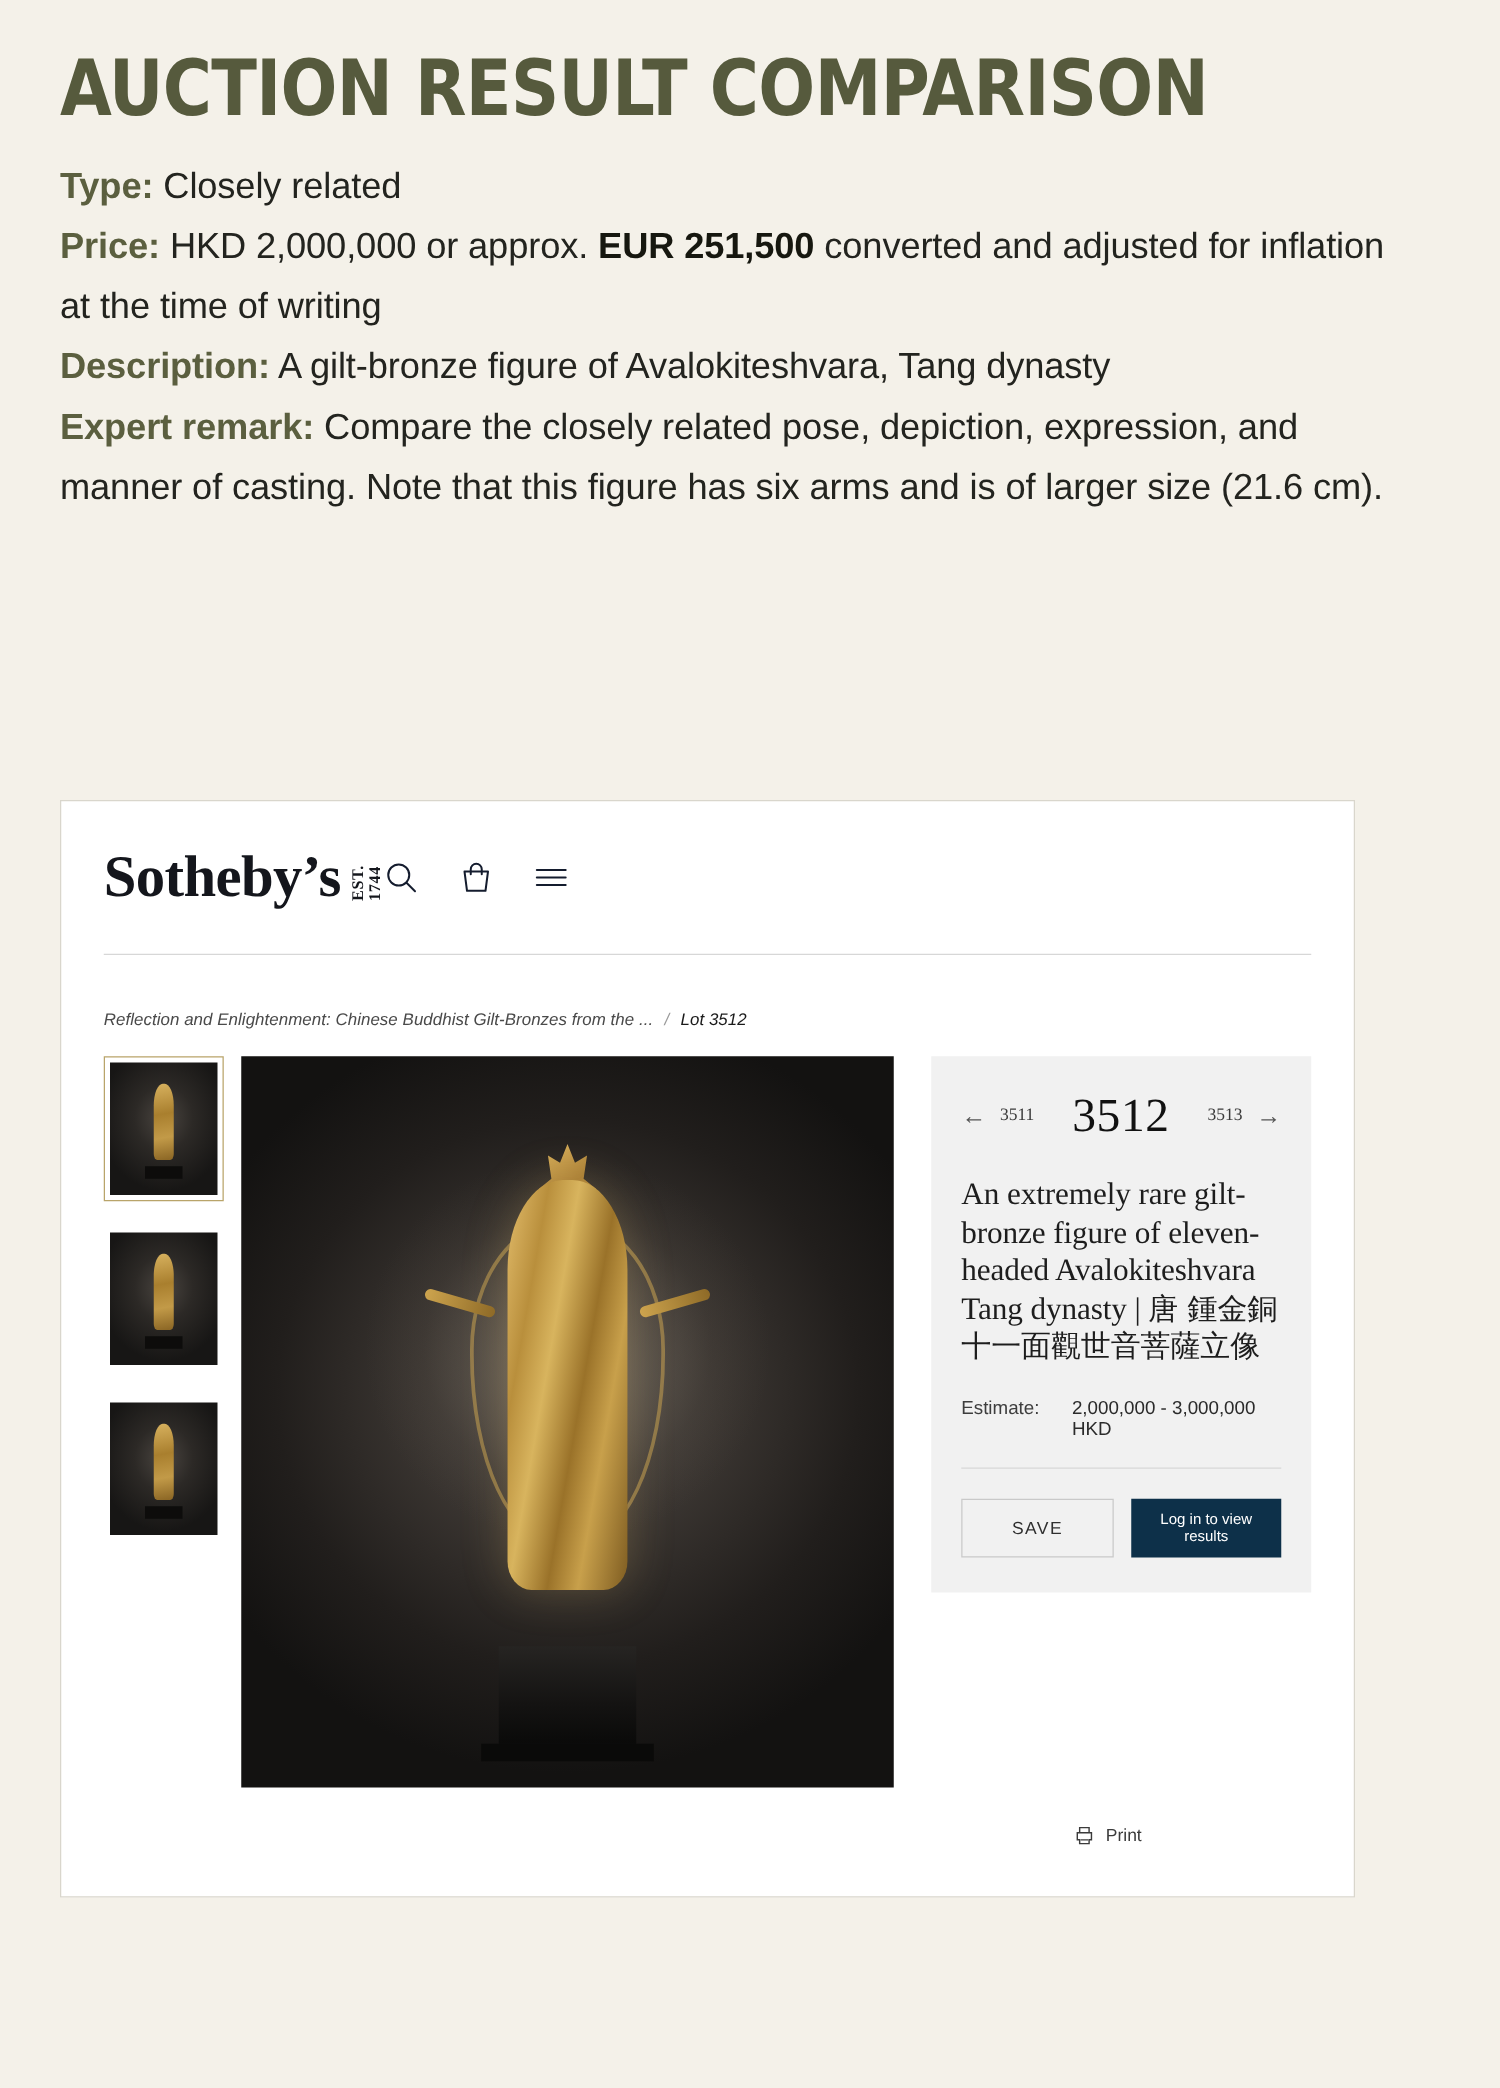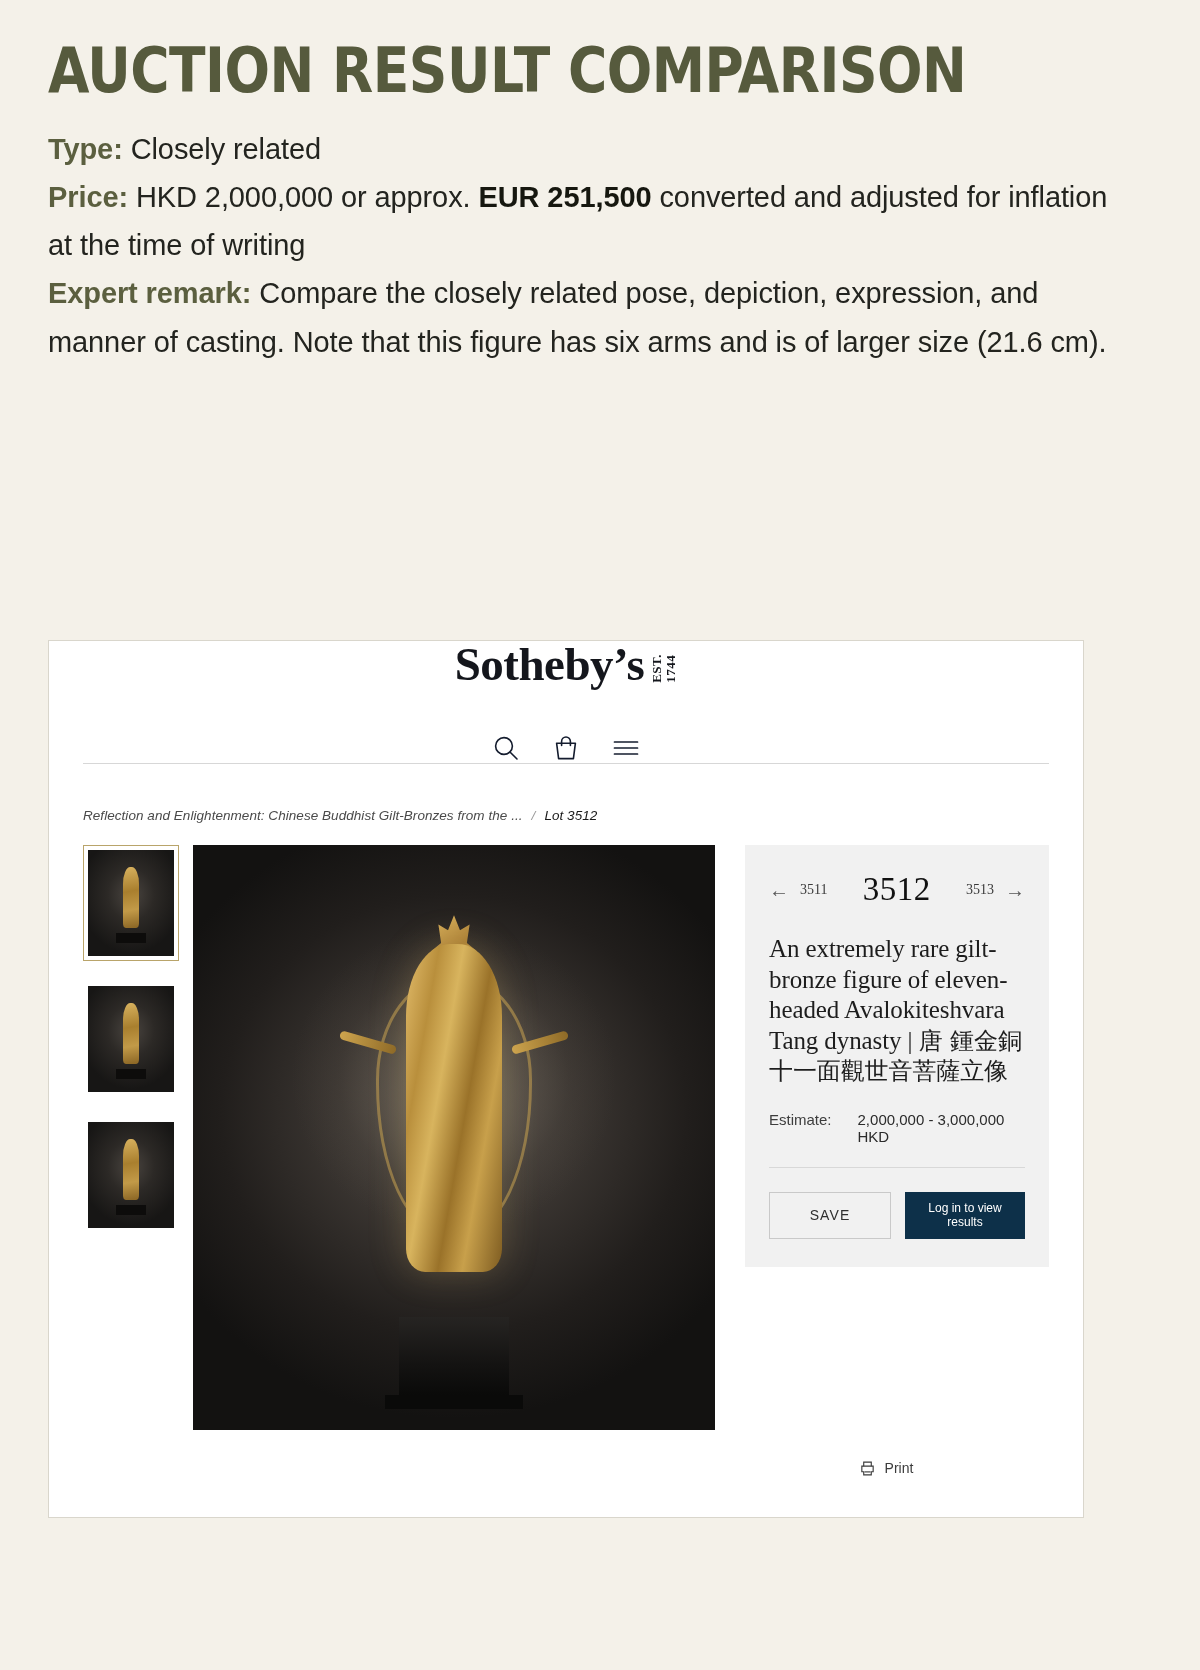--- a/index.html
+++ b/index.html
@@ -76,24 +76,23 @@
     width: 100%;
     height: 100%;
     padding: 0 30px;
     box-sizing: border-box;
   }
 
   
   .sb-header {
     display: flex;
     align-items: center;
-    justify-content: space-between;
+    justify-content: flex-start;
     height: 122px;
     padding: 0 4px;
-    flex-direction: column;
   }
   .sb-logo-wrap {
     display: flex;
     align-items: flex-end;
     gap: 6px;
   }
   .sb-logo {
     font-family: "Liberation Serif", "DejaVu Serif", serif;
     font-weight: 700;
     font-size: 47px;
@@ -288,21 +287,21 @@
   }
   .lot-nav-side {
     display: flex;
     align-items: center;
     gap: 11px;
     font-size: 14px;
     color: #3a3a3a;
   }
   .lot-nav-arrow { font-size: 20px; color: #555; line-height: 1; }
   .lot-nav-current {
-    font-size: 33px;
+    font-size: 38px;
     font-weight: 400;
     letter-spacing: 0.5px;
     color: #111;
   }
 
   .lot-title {
     font-family: "Liberation Serif", "DejaVu Serif", serif;
     font-size: 25px;
     line-height: 1.22;
     color: #1d1d1d;
@@ -385,20 +384,24 @@
   <div class="report-body">
     <p>
       <span class="lbl">Type:</span>
       <span>Closely related</span>
     </p>
     <p>
       <span class="lbl">Price:</span>
       <span>HKD 2,000,000 or approx.</span>
       <span class="strong-black">EUR 251,500</span>
       <span>converted and adjusted for inflation at the time of writing</span>
+    </p>
+    <p>
+      <span class="lbl">Description:</span>
+      <span>A gilt-bronze figure of Avalokiteshvara, Tang dynasty</span>
     </p>
     <p>
       <span class="lbl">Expert remark:</span>
       <span>Compare the closely related pose, depiction, expression, and manner of casting. Note that this figure has six arms and is of larger size (21.6 cm).</span>
     </p>
   </div>
 
   <div class="shot-card">
     <div class="shot-inner">
 

